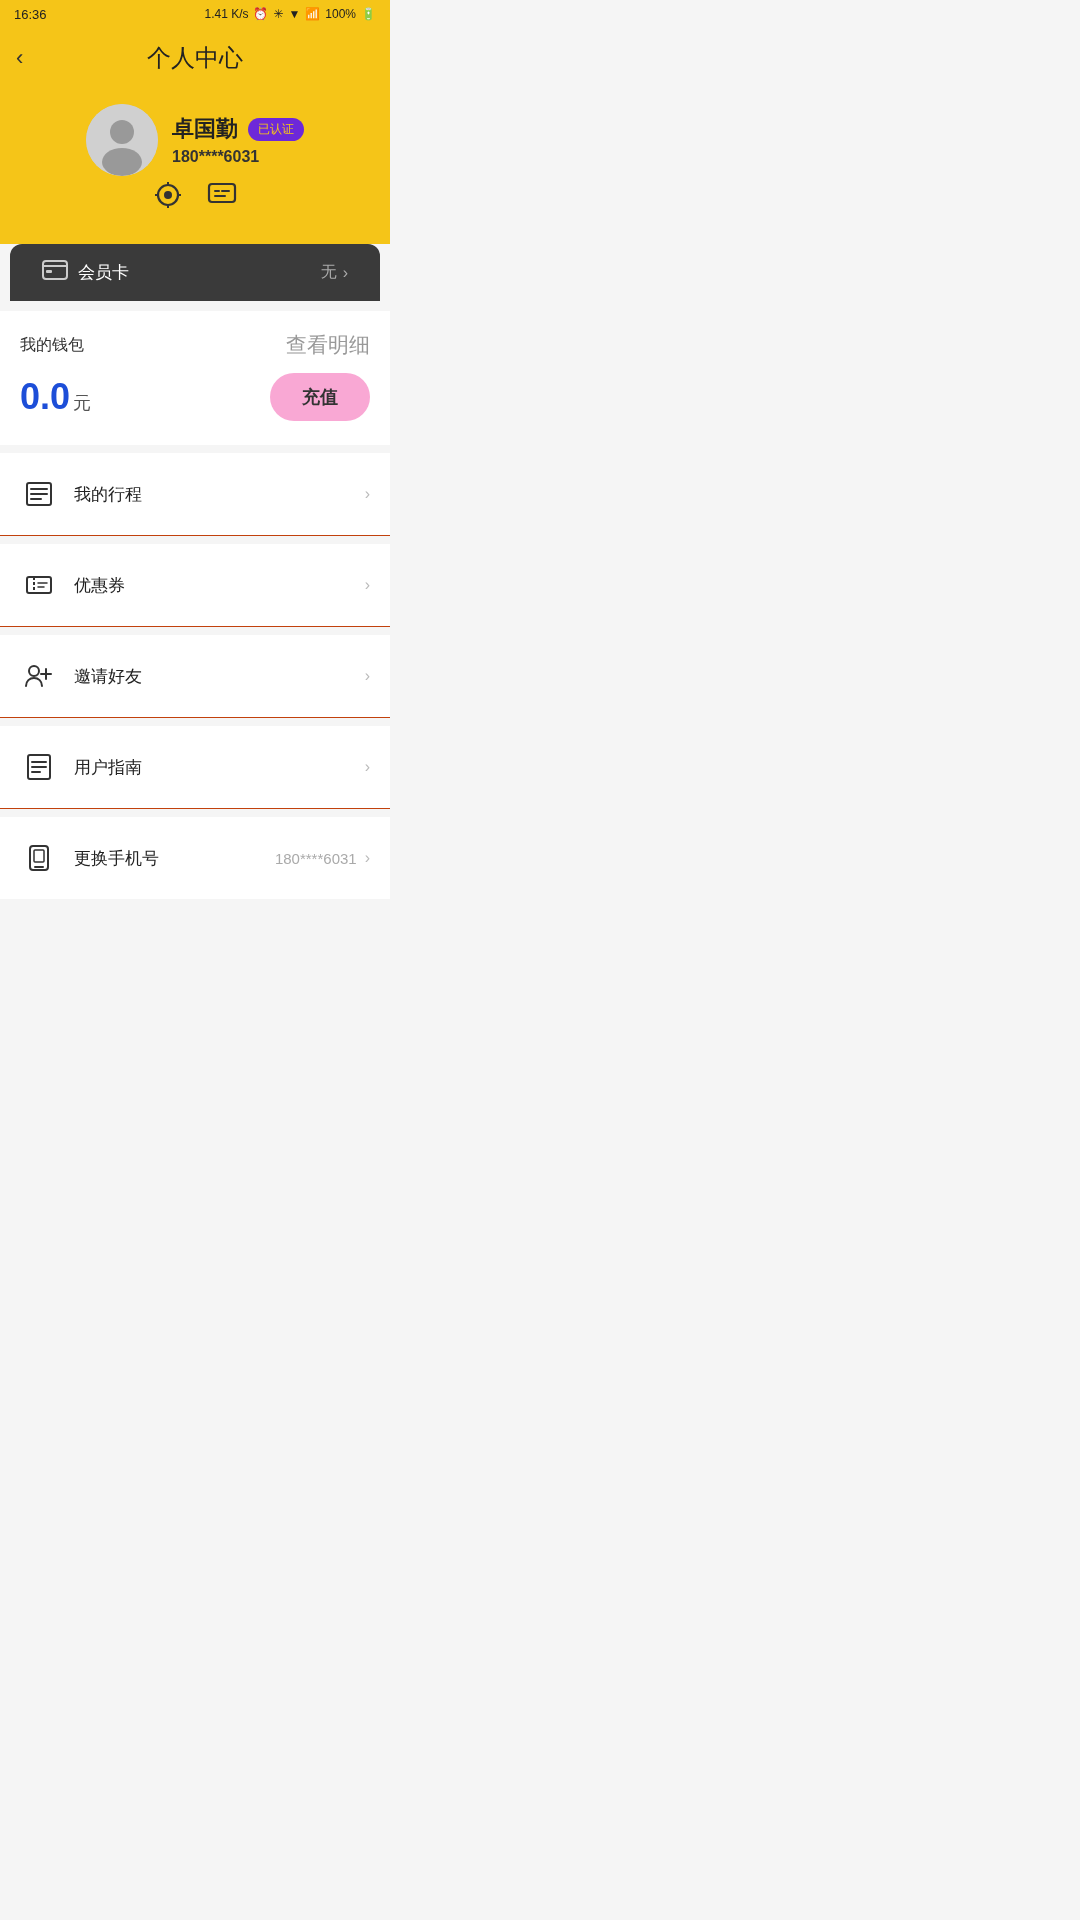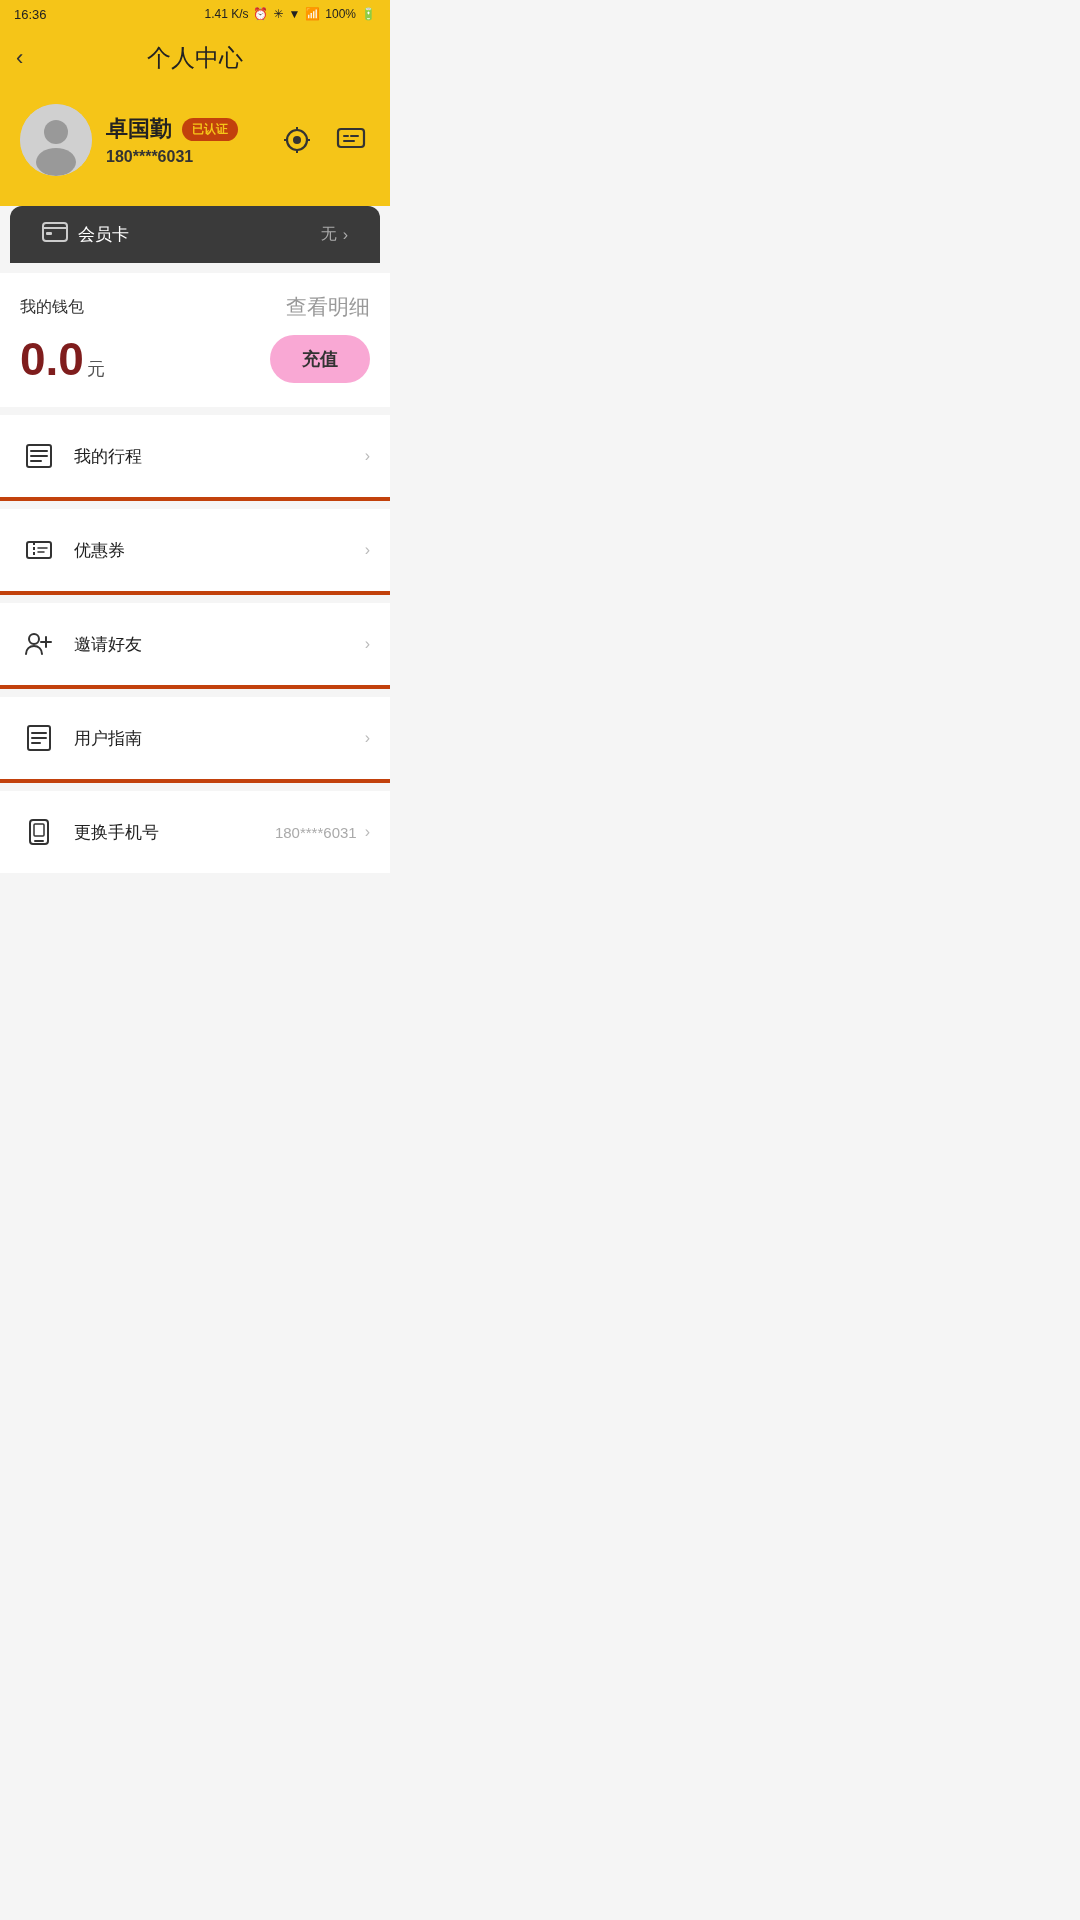--- a/index.html
+++ b/index.html
@@ -57,20 +57,21 @@
       color: #222;
     }
 
     
     .profile-section {
       background: #f5c518;
       padding: 10px 20px 30px;
       display: flex;
       align-items: center;
       justify-content: space-between;
+      flex-direction: column;
     }
     .profile-left {
       display: flex;
       align-items: center;
       gap: 14px;
     }
     .avatar {
       width: 72px;
       height: 72px;
       border-radius: 50%;
@@ -93,26 +94,26 @@
       display: flex;
       align-items: center;
       gap: 10px;
     }
     .profile-name {
       font-size: 22px;
       font-weight: 600;
       color: #222;
     }
     .verified-badge {
-      background: #c2410c;
+      background: #6d28d9;
       color: #f5c518;
       font-size: 12px;
       padding: 3px 10px;
       border-radius: 14px;
-      font-weight: 700;
+      font-weight: 400;
     }
     .profile-phone {
       font-size: 16px;
       font-weight: 600;
       color: #333;
     }
     .profile-icons {
       display: flex;
       align-items: center;
       gap: 16px;
@@ -177,23 +178,23 @@
       display: flex;
       align-items: center;
       justify-content: space-between;
     }
     .wallet-balance {
       display: flex;
       align-items: baseline;
       gap: 3px;
     }
     .balance-amount {
-      font-size: 46px;
+      font-size: 36px;
       font-weight: 700;
-      color: #7f1d1d;
+      color: #1d4ed8;
       line-height: 1;
     }
     .balance-unit {
       font-size: 18px;
       color: #555;
       font-weight: 400;
     }
     .recharge-btn {
       background: #f9a8d4;
       color: #333;
@@ -207,21 +208,21 @@
 
     
     .menu-section {
       background: #fff;
       margin: 0 0 8px;
     }
     .menu-item {
       display: flex;
       align-items: center;
       padding: 22px 20px;
-      border-bottom: 4px solid #c2410c;
+      border-bottom: 1px solid #c2410c;
       cursor: pointer;
       position: relative;
     }
     .menu-item:last-child {
       border-bottom: none;
     }
     .menu-icon {
       width: 38px;
       height: 38px;
       display: flex;

